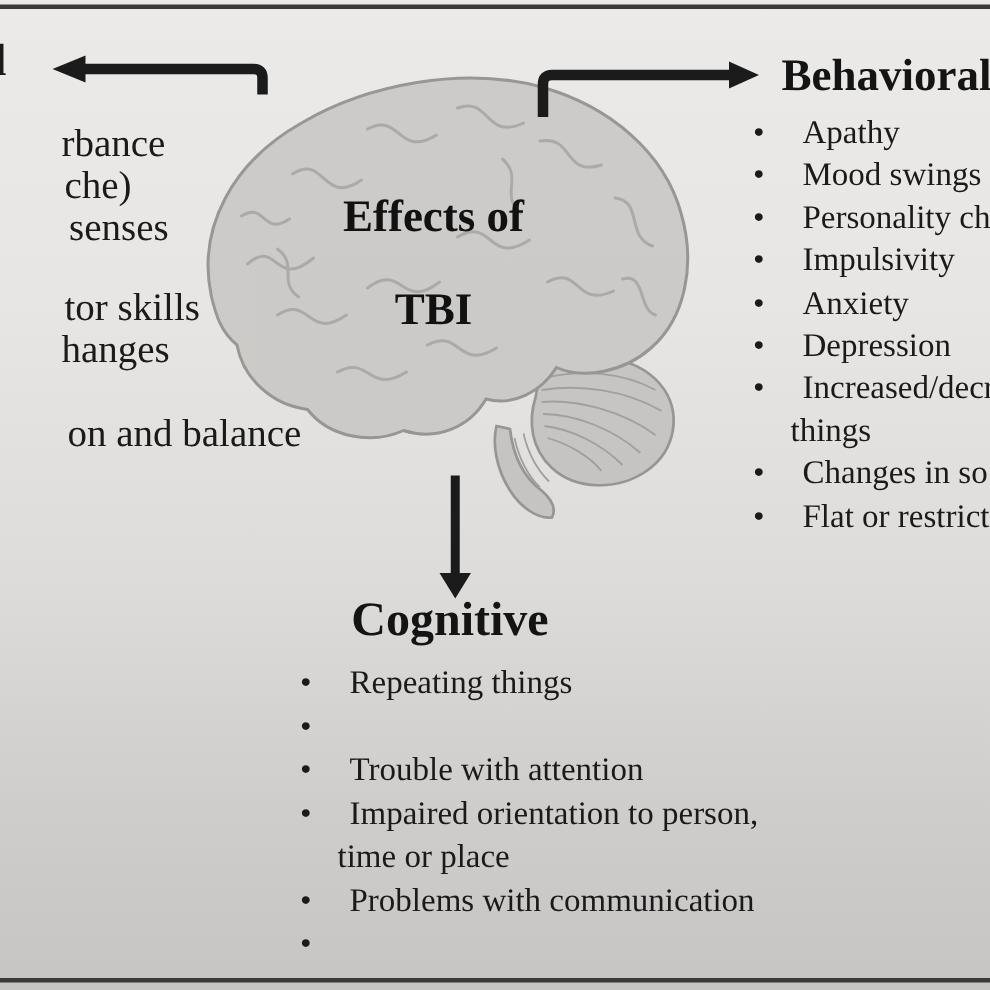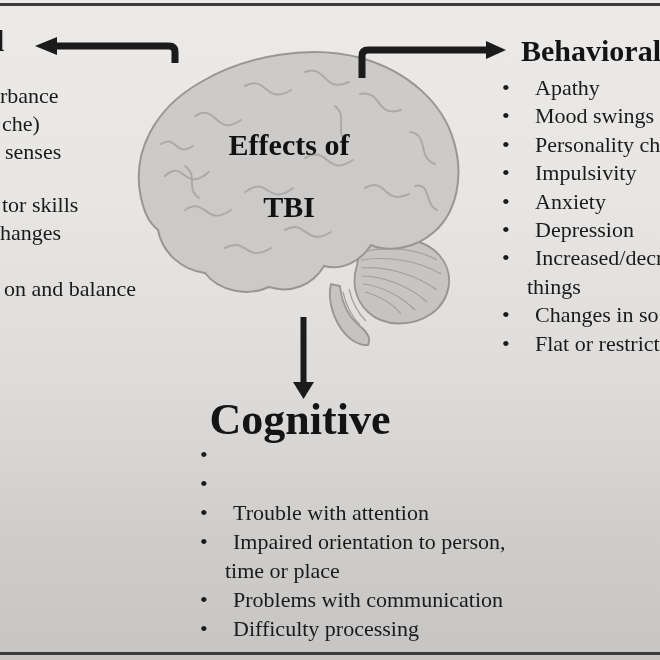--- a/index.html
+++ b/index.html
@@ -4,29 +4,29 @@
 <style>
   html,body{margin:0;padding:0;background:#888;}
   #stage{
     position:relative;width:660px;height:660px;overflow:hidden;
     background:linear-gradient(180deg,#ebeae8 0%,#e7e6e4 30%,#dddcda 58%,#cecdcb 82%,#c6c5c4 100%);
     font-family:"Liberation Serif", serif;color:#1a1a1a;
   }
   .edge{position:absolute;left:0;width:660px;background:#3a3a3a;}
   #edge-top{top:3px;height:3px;}
   #edge-bottom{top:652px;height:3px;}
-  .frag{position:absolute;font-size:22px;line-height:24px;white-space:nowrap;}
+  .frag{position:absolute;font-size:26px;line-height:24px;white-space:nowrap;padding-left:41px;}
   #lead-letter{position:absolute;left:-4px;top:24px;font-size:30px;font-weight:bold;}
   #title{
     position:absolute;left:128px;top:114px;width:322px;text-align:center;
     font-weight:bold;font-size:30px;line-height:62px;color:#111;
   }
   .heading{position:absolute;font-weight:bold;white-space:nowrap;color:#141414;}
   #behavioral-heading{left:521px;top:34px;font-size:30px;}
-  #cognitive-heading{left:200px;top:394px;width:200px;text-align:center;font-size:44px;}
+  #cognitive-heading{left:200px;top:394px;width:200px;text-align:center;font-size:32px;}
   .blist{position:absolute;font-size:22px;}
   #behavioral-list{left:494px;top:74px;width:170px;line-height:28.4px;}
   #cognitive-list{left:192px;top:440px;width:400px;line-height:29px;}
   .li{display:flex;white-space:nowrap;}
   .li .bullet{flex:0 0 33px;text-align:left;padding-left:8px;}
   .li.cont{padding-left:33px;}
   svg.arrow{position:absolute;overflow:visible;}
   #brain-svg{position:absolute;left:125px;top:46px;}
 </style>
 </head>
@@ -145,20 +145,21 @@
     <div class="li">
         <span class="bullet">•</span>
         <span>Flat or restrict</span>
       </div>
   </div>
 
   <div id="cognitive-heading" class="heading">Cognitive</div>
   <div id="cognitive-list" class="blist">
     <div class="li">
         <span class="bullet">•</span>
+        <span>Repeating things</span>
       </div>
     <div class="li">
         <span class="bullet">•</span>
       </div>
     <div class="li">
         <span class="bullet">•</span>
         <span>Trouble with attention</span>
       </div>
     <div class="li">
         <span class="bullet">•</span>
@@ -166,17 +167,16 @@
       </div>
     <div class="li cont">
         <span>time or place</span>
       </div>
     <div class="li">
         <span class="bullet">•</span>
         <span>Problems with communication</span>
       </div>
     <div class="li">
         <span class="bullet">•</span>
-        <span>Difficulty processing</span>
       </div>
   </div>
 
 </div>
 
 </body></html>

